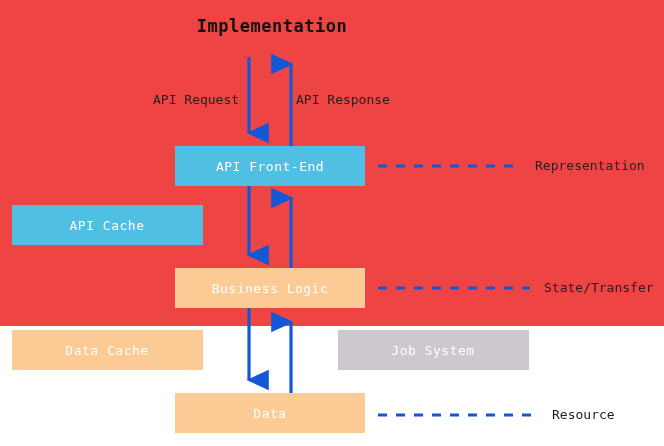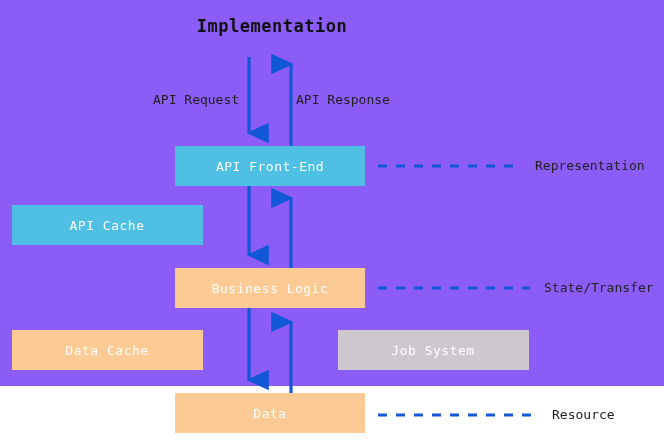--- a/index.html
+++ b/index.html
@@ -9,22 +9,22 @@
   }
   body {
     width: 664px;
     height: 446px;
     overflow: hidden;
     font-family: "DejaVu Sans Mono", monospace;
   }
   #diagram-root {
     position: relative;
     width: 664px;
-    height: 386px;
-    background: #8b5cf6;
+    height: 326px;
+    background: #ef4444;
     text-decoration: underline;
   }
   svg#diagram-canvas {
     position: absolute;
     top: 0;
     left: 0;
     width: 664px;
     height: 446px;
     display: block;
   }

